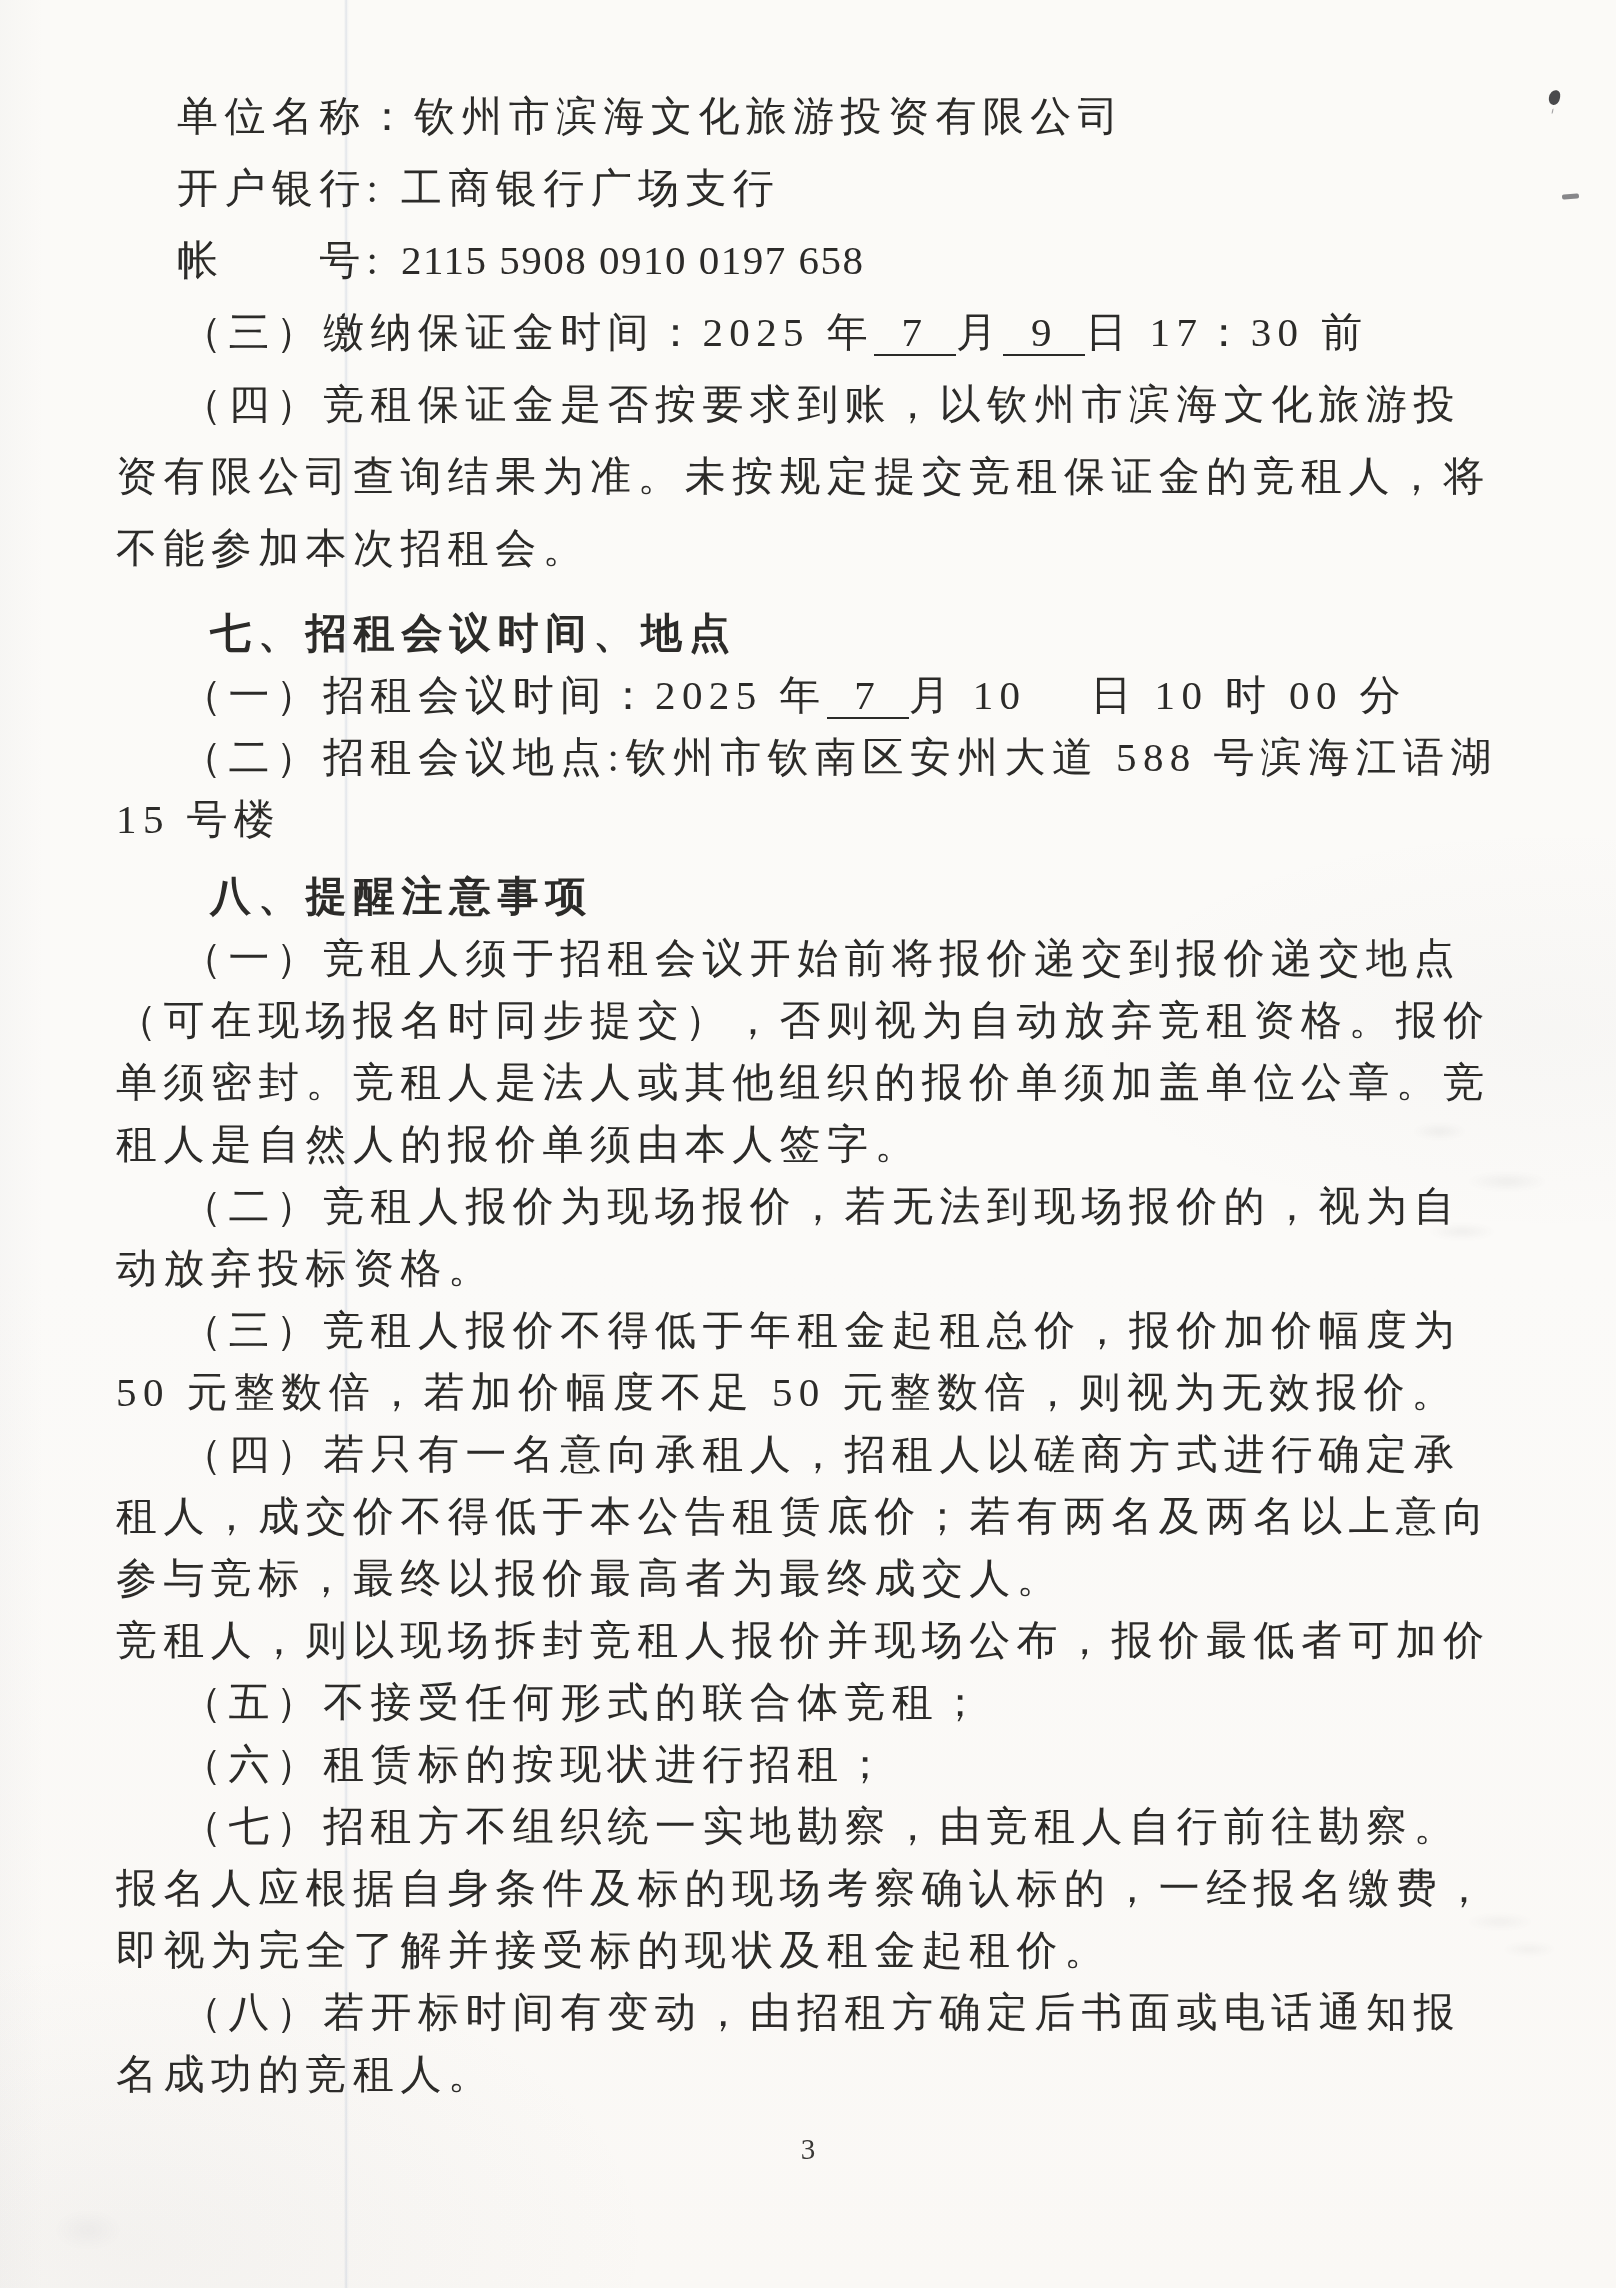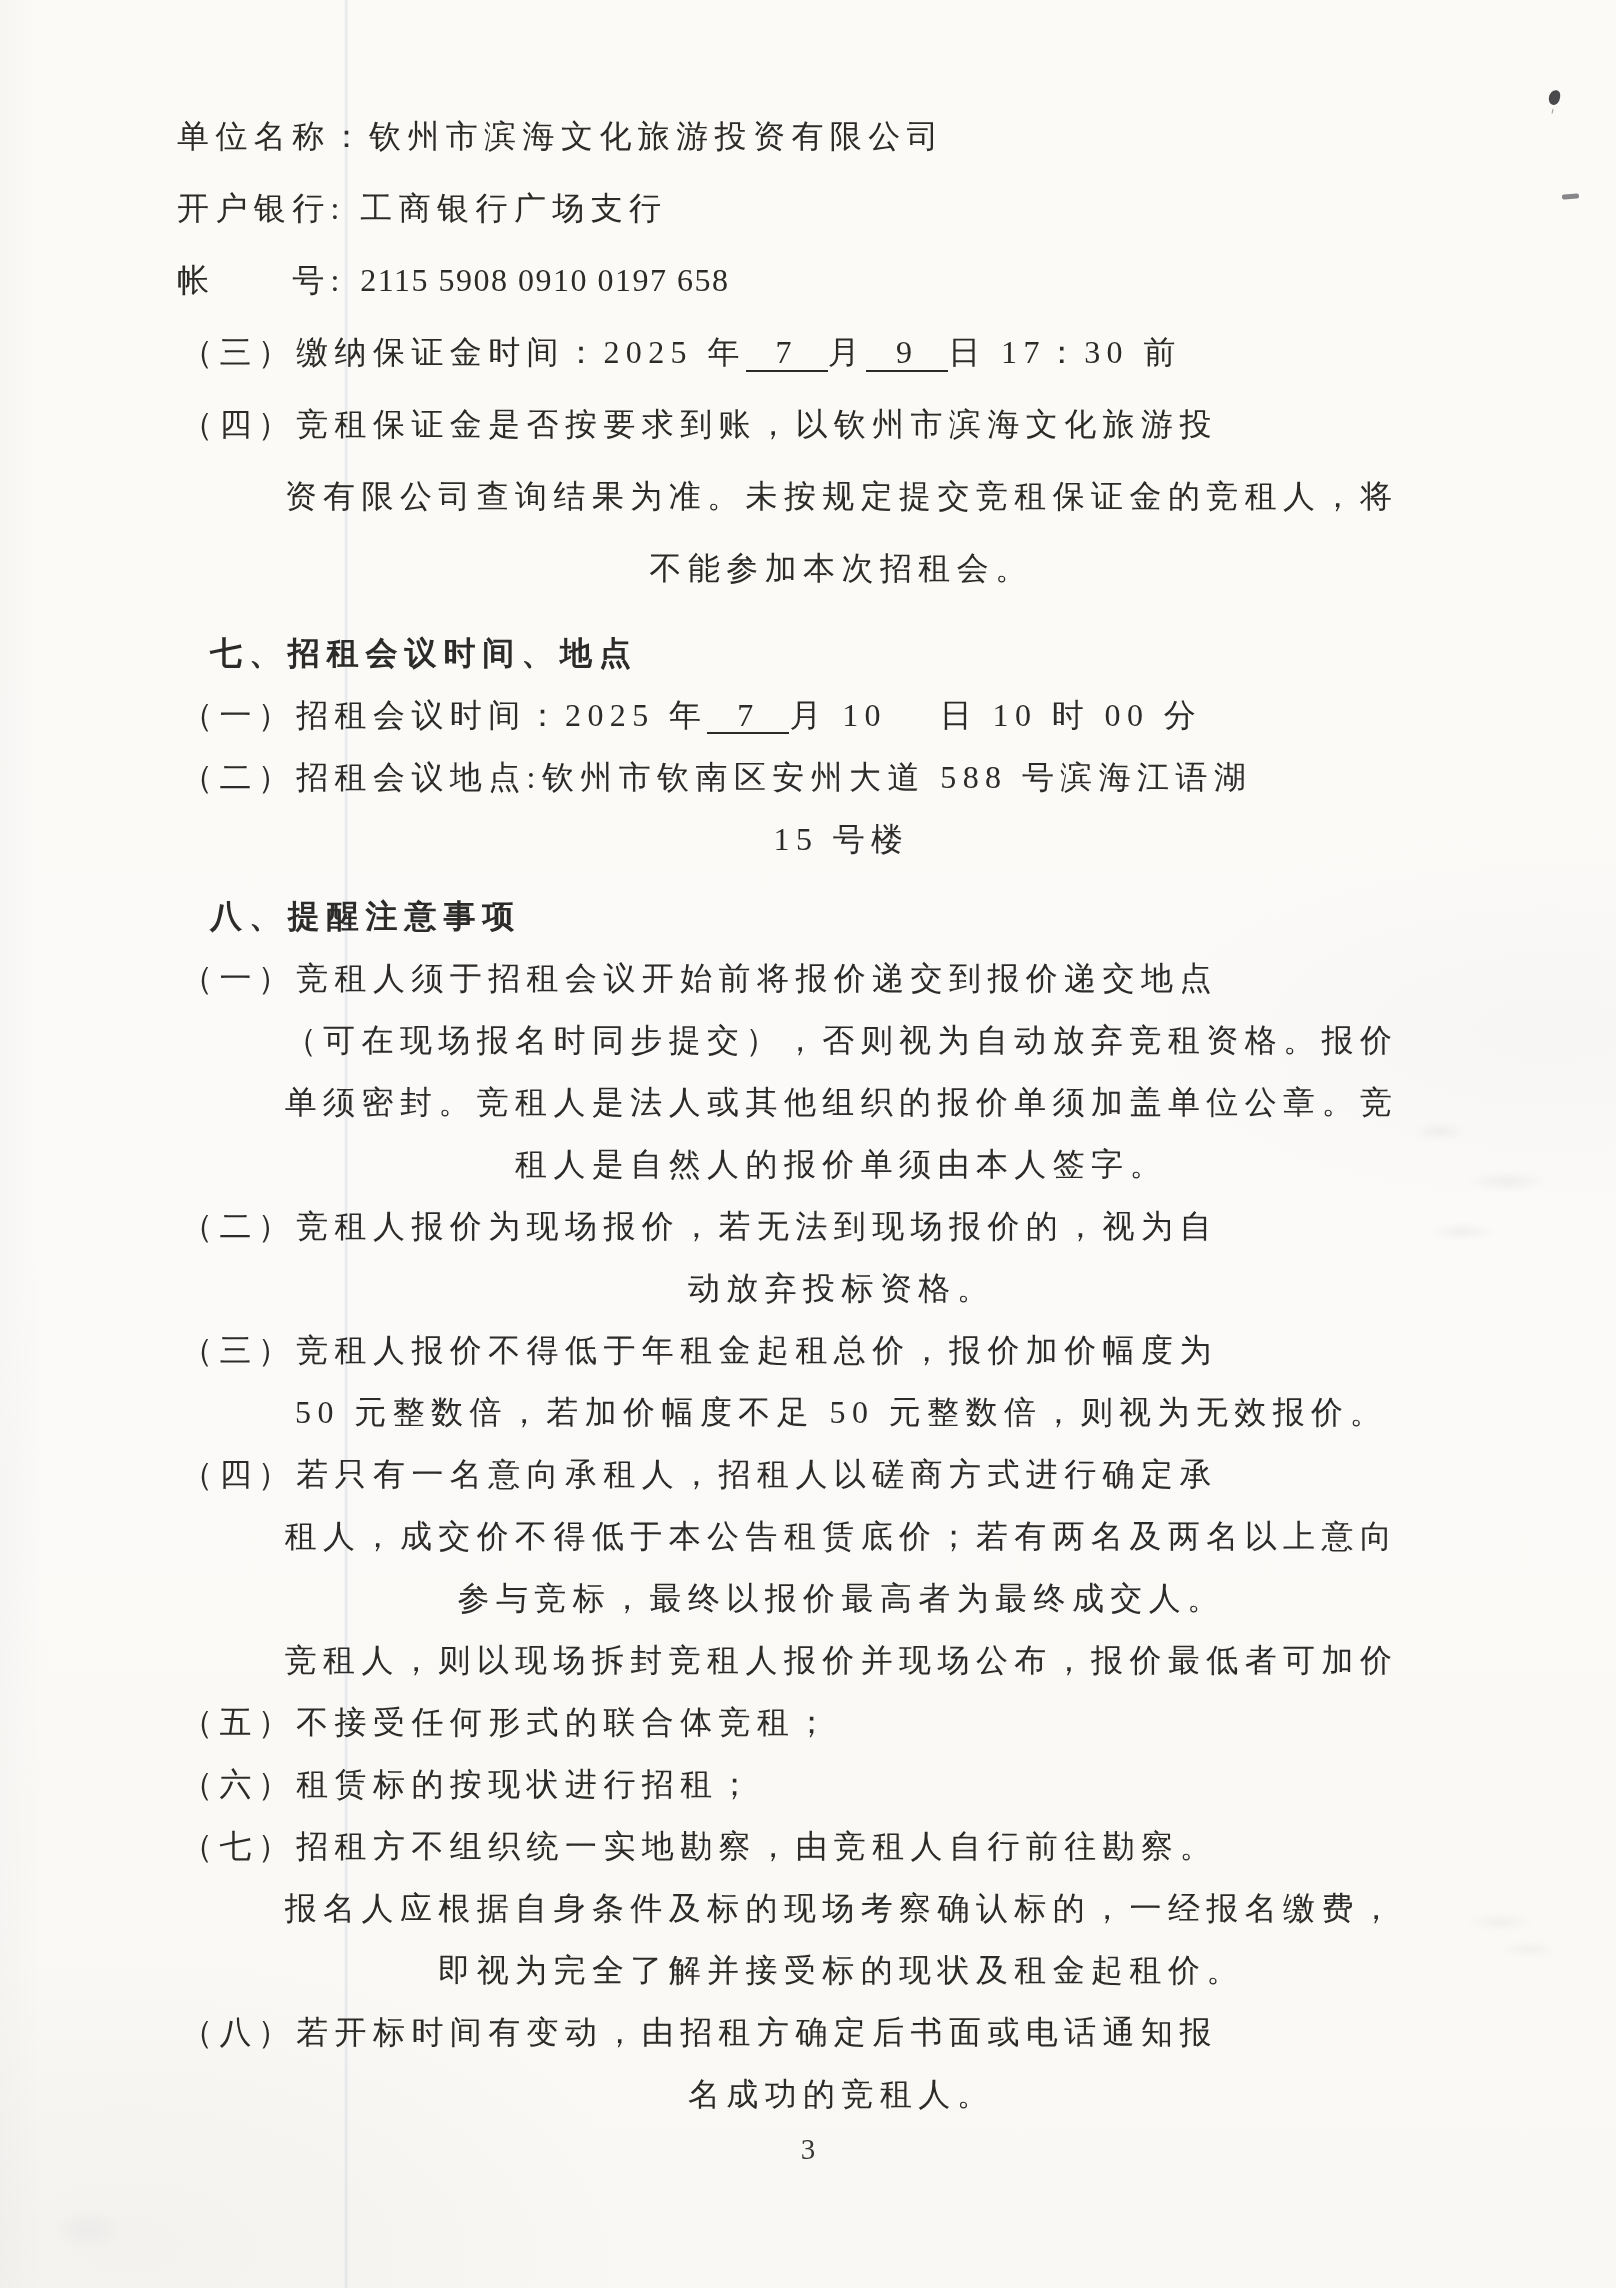--- a/index.html
+++ b/index.html
@@ -22,34 +22,34 @@
       radial-gradient(ellipse 882px 490px at 8% 98%, rgba(120,120,125,0.05), transparent 60%),
       radial-gradient(ellipse 686px 294px at 96% 45%, rgba(120,120,130,0.03), transparent 70%),
       linear-gradient(90deg, rgba(140,140,150,0.04) 0px, transparent 44px);
     pointer-events:none;
   }
   .fold-line{
     position:absolute;top:0;bottom:0;left:344px;width:4.9px;
     background:linear-gradient(90deg, transparent, rgba(185,195,212,0.40) 45%, rgba(205,212,225,0.22) 60%, transparent);
   }
   .content{
-    position:absolute;left:116px;top:100px;width:1451px;
-    font-size:32px;
+    position:absolute;left:116px;top:80px;width:1451px;
+    font-size:41px;
     letter-spacing:6.4px;
     color:#2c2b29;
   }
   .group{margin:0;}
   .group-0 .line{height:72px;line-height:72px;}
   .group-1 .line,.group-2 .line{height:62px;line-height:62px;}
   .group-1{margin-top:17.6px;}
   .group-2{margin-top:15.7px;}
   .line{white-space:nowrap;}
   .label{padding-left:61px;}
   .first{padding-left:65px;font-family:Liberation Serif, serif;}
-  .cont{padding-left:0;text-align:center;}
+  .cont{padding-left:0;}
   .heading{padding-left:94px;font-weight:700;letter-spacing:6.9px;}
   .blank{
     display:inline-block;
     min-width:82px;
     text-align:center;
     border-bottom:2.9px solid #2a2a28;
     line-height:1.05;
   }
   .num{letter-spacing:1.5px;}
   .page-number{

